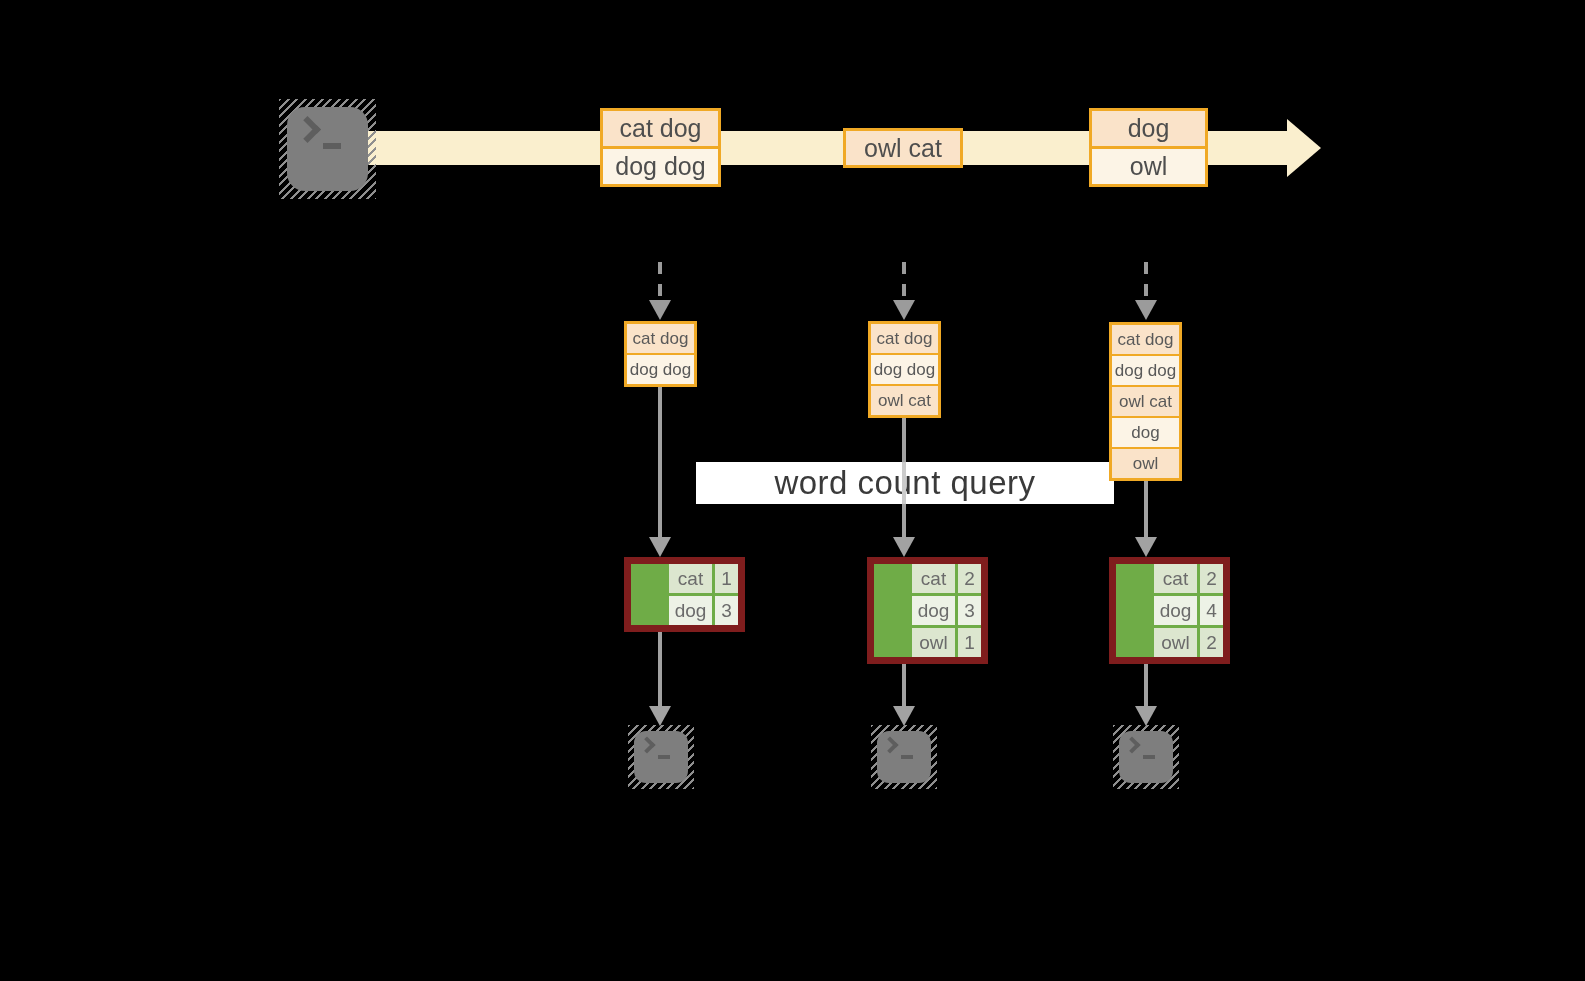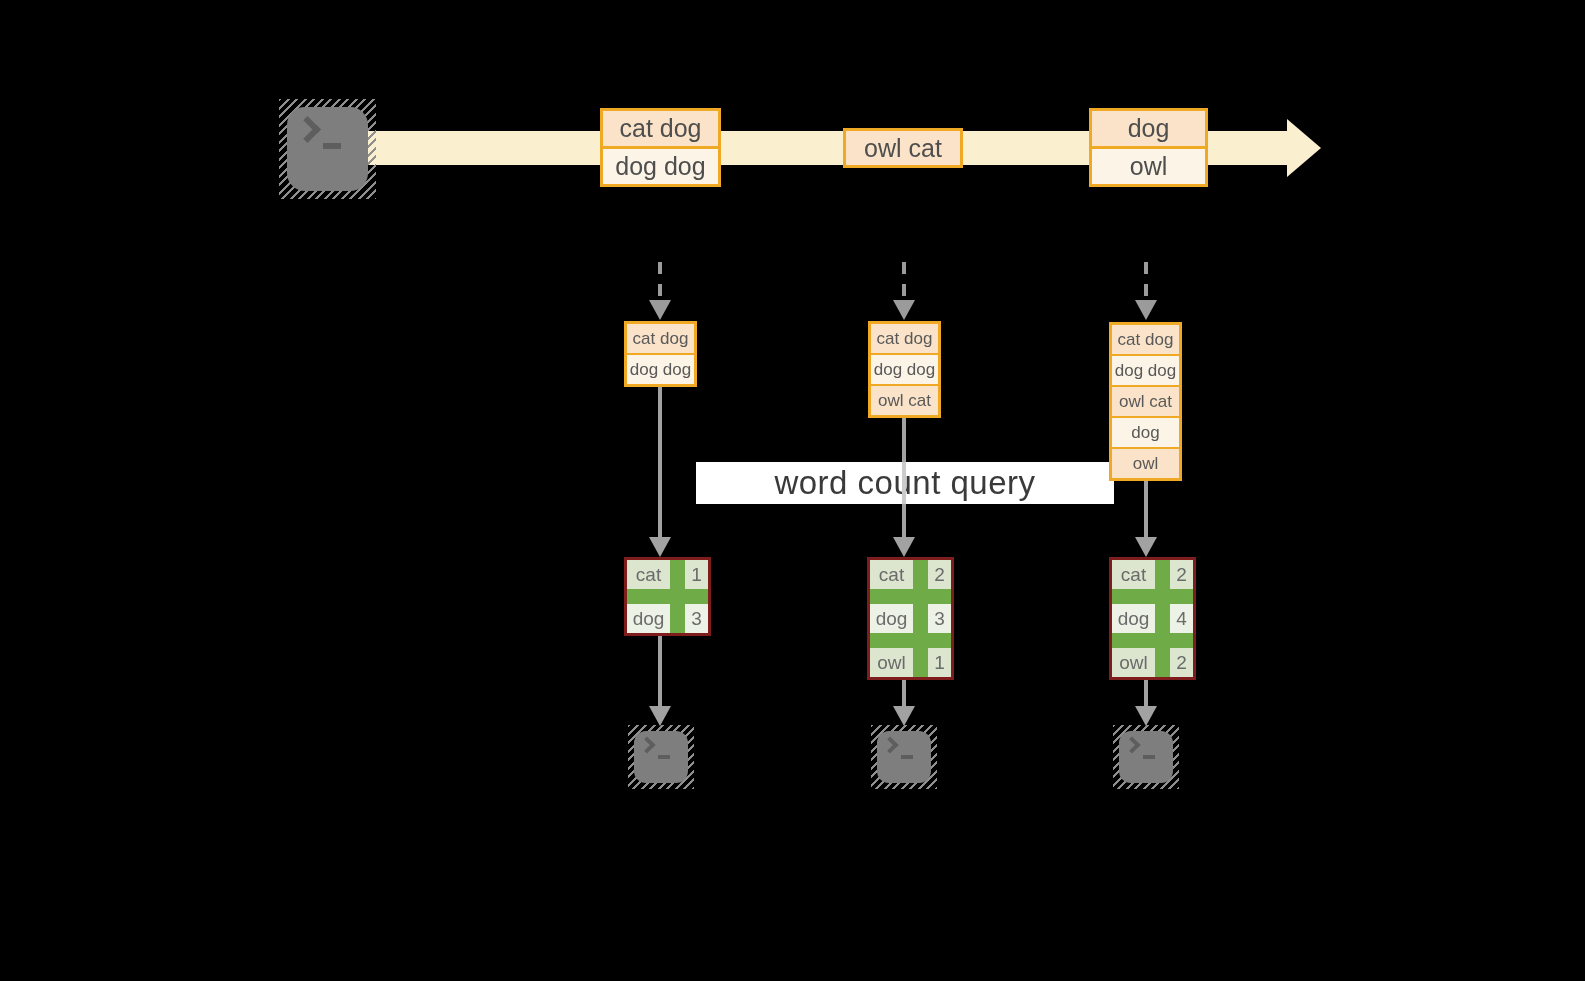--- a/index.html
+++ b/index.html
@@ -31,22 +31,22 @@
          border-top:20px solid #A2A2A2;}
   .ahead.dash{border-top-color:#9b9b9b;}
   .banner-line{position:absolute;left:902px;top:462px;width:4px;height:42px;background:#cbcbcb;z-index:6;}
 
   
   .banner{position:absolute;left:696px;top:462px;width:418px;height:42px;background:#ffffff;z-index:5;
           display:flex;align-items:center;justify-content:center;}
   .banner span{font-size:33px;color:#3a3a3a;letter-spacing:.5px;}
 
   
-  .gtable{position:absolute;box-sizing:border-box;border:3px solid #7f1d1d;background:#6FAC47;
-          display:grid;grid-template-columns:43px 23px;gap:15px;z-index:7;}
+  .gtable{position:absolute;box-sizing:border-box;border:7px solid #7f1d1d;background:#6FAC47;
+          display:grid;grid-template-columns:43px 23px;gap:3px;z-index:7;padding-left:38px;}
   .gcell{height:29px;background:#DCE6CF;color:#6b6b6b;display:flex;align-items:center;
          justify-content:center;font-size:19px;line-height:1;}
   .gcell:nth-child(4n+3),.gcell:nth-child(4n){background:#EDF2E6;}
 
   
   .term{position:absolute;z-index:7;display:flex;align-items:center;justify-content:center;
         background:repeating-linear-gradient(135deg,#8f8f8f 0 2px,transparent 2px 6px);}
   .term-inner{position:relative;background:#7E7E7E;}
   .src .term-inner{width:81px;height:84px;border-radius:18px;}
   .sink .term-inner{width:54px;height:52px;border-radius:12px;}

